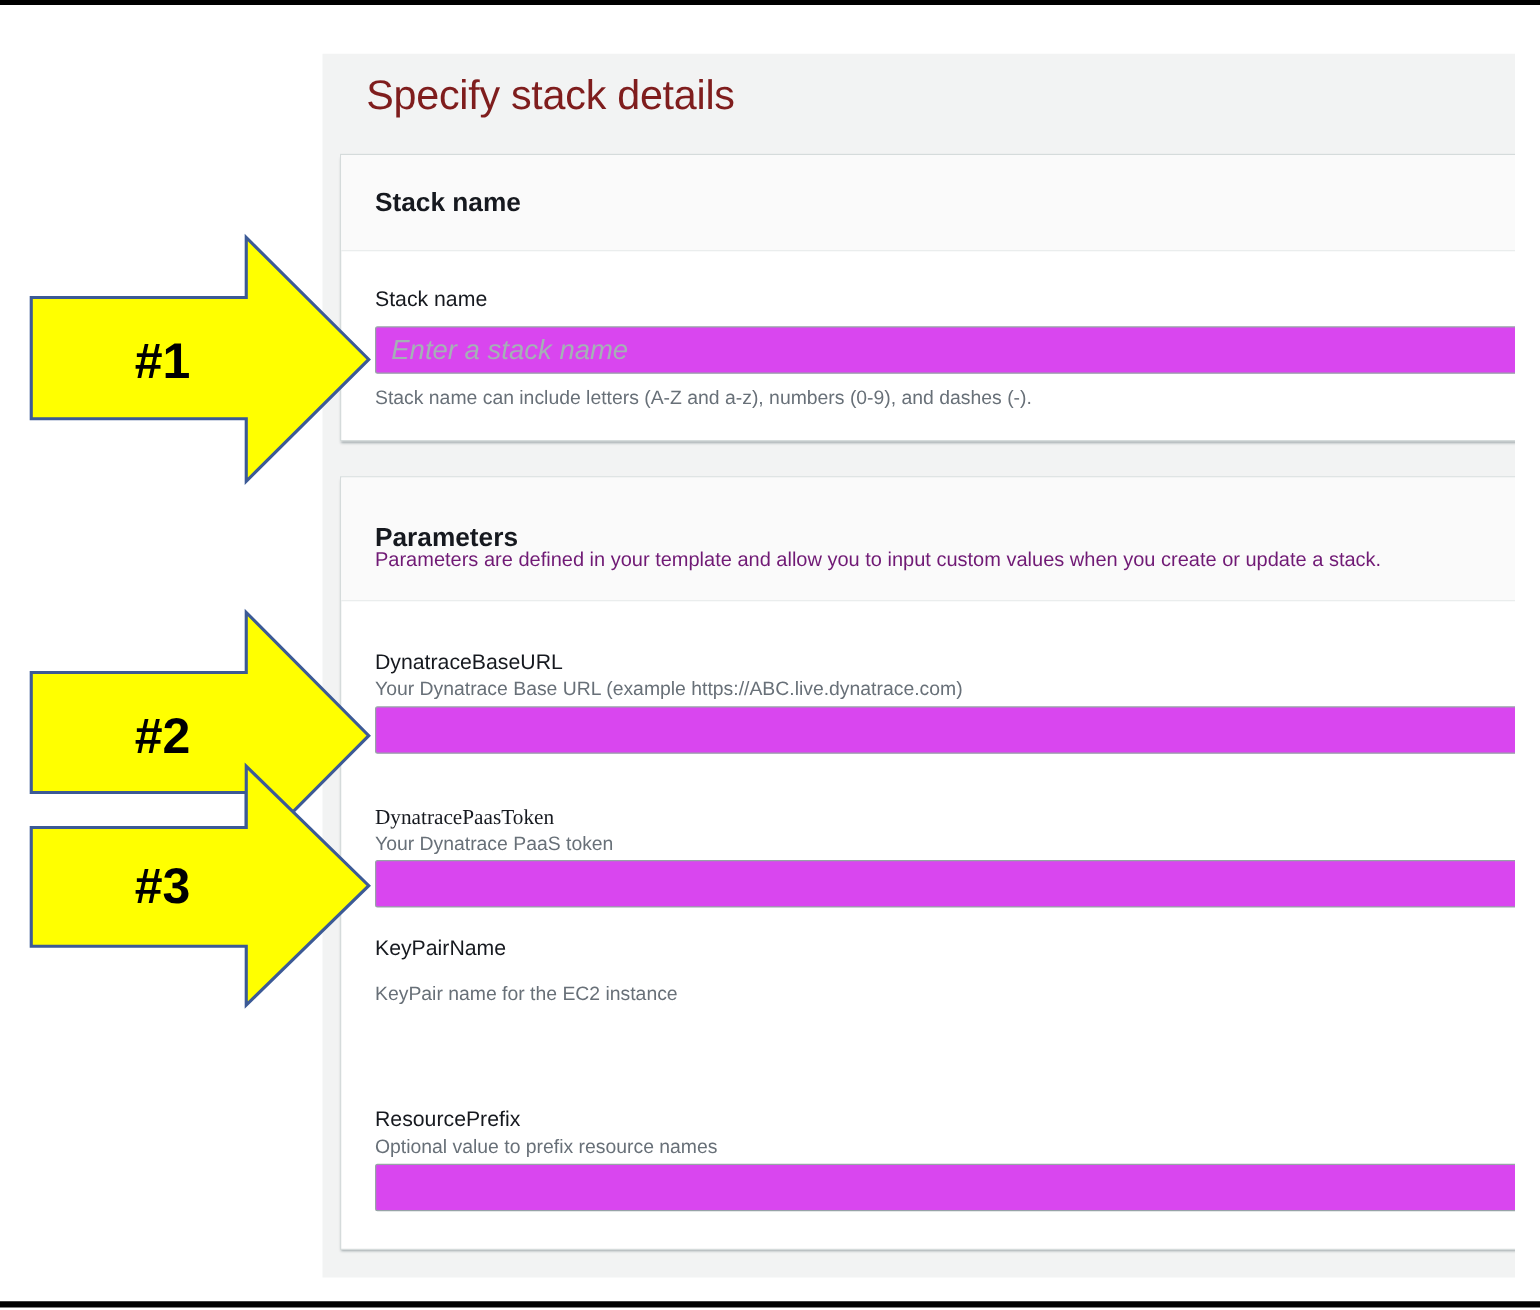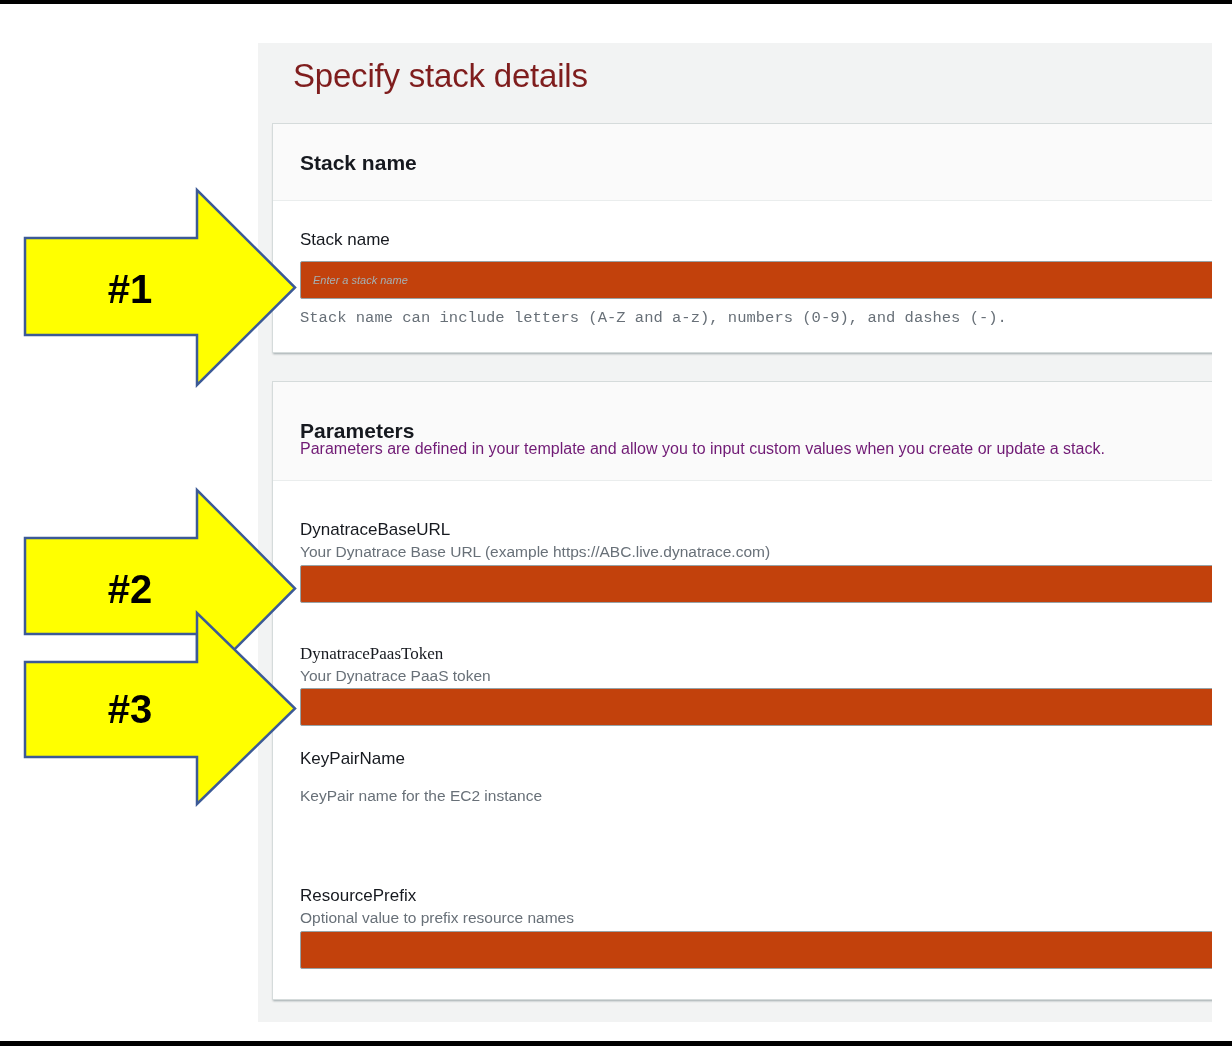--- a/index.html
+++ b/index.html
@@ -55,28 +55,28 @@
   .field-label {
     position: absolute; left: 27px;
     font-size: 17px; line-height: 21px; color: #16191f; white-space: nowrap;
   }
   .field-help {
     position: absolute; left: 27px;
     font-size: 15.5px; line-height: 19px; color: #687078; white-space: nowrap; text-align: center;
   }
   .text-input {
     position: absolute; left: 27px; width: 930px; height: 38px;
-    border: 1px solid #97a3a7; border-radius: 2px; background: #c2410c;
+    border: 1px solid #97a3a7; border-radius: 2px; background: #d946ef;
     padding: 0 12px; font-family: "Liberation Sans", sans-serif;
-    font-size: 11px; color: #16191f; outline: none;
+    font-size: 22px; color: #16191f; outline: none;
   }
   .text-input::placeholder { color: #a4b1b5; font-style: italic; opacity: 1; }
   .field-hint {
     position: absolute; left: 27px;
-    font-size: 15.5px; line-height: 19px; color: #687078; white-space: nowrap; font-family: Liberation Mono, monospace;
+    font-size: 15.5px; line-height: 19px; color: #687078; white-space: nowrap;
   }
 
   
   .annotation-layer {
     position: absolute; left: 0; top: 0; width: 1232px; height: 1048px;
     pointer-events: none; z-index: 10;
   }
   .arrow-label {
     font-family: "Liberation Sans", sans-serif;
     font-size: 40px; font-weight: 700; fill: #000000;

